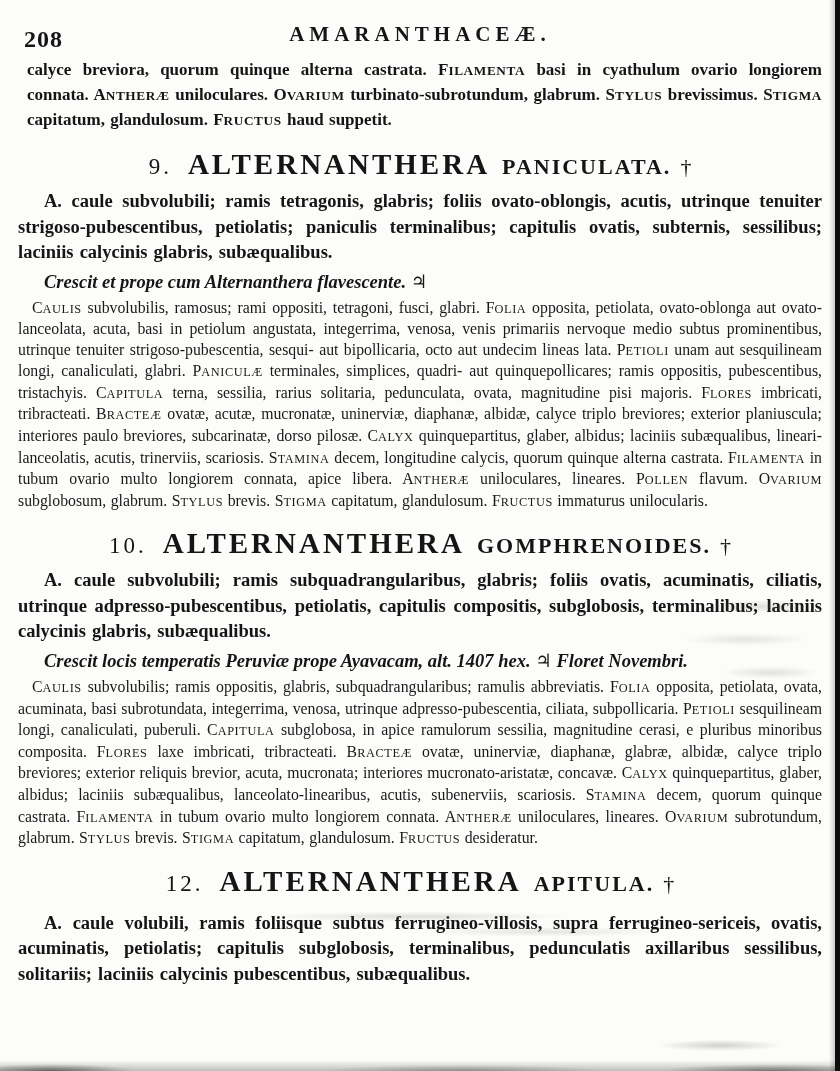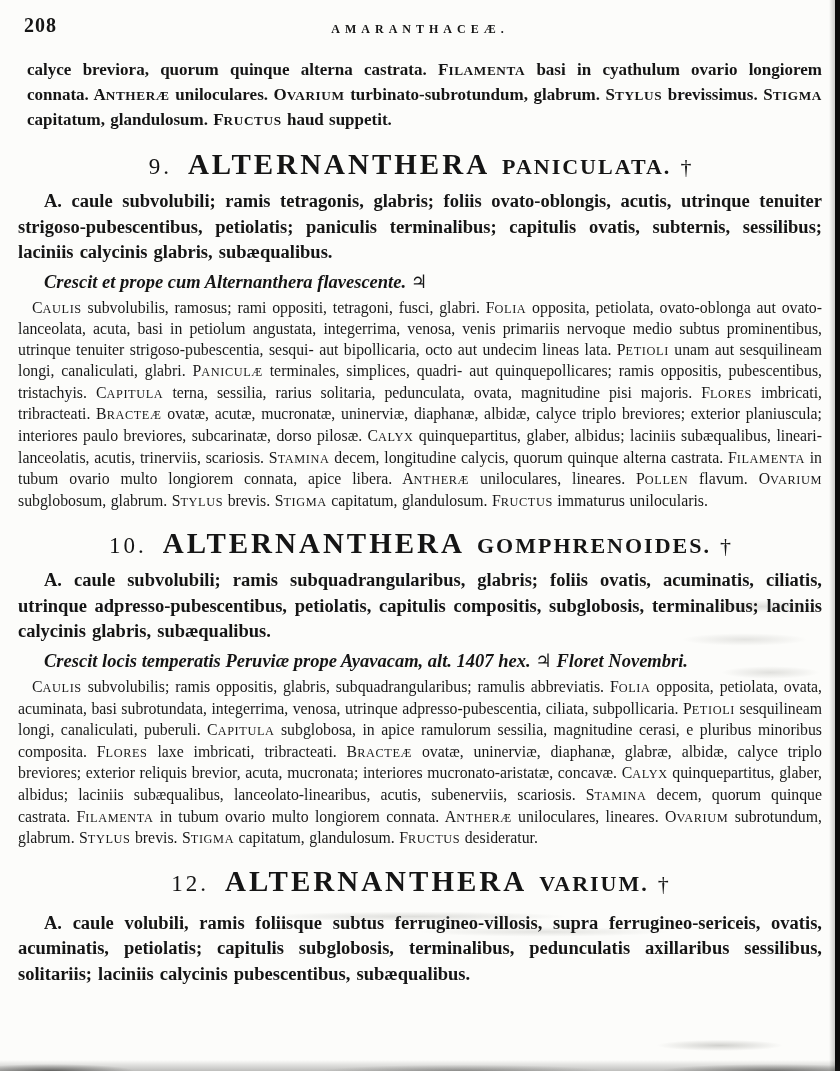--- a/index.html
+++ b/index.html
@@ -14,26 +14,26 @@
   }
   .page {
     position: relative;
     padding: 6px 18px 0 18px;
     box-sizing: border-box;
     width: 100%; height: 100%;
   }
   
   .header-row { position: relative; height: 44px; }
   .page-number {
-    position: absolute; left: 6px; top: 8px;
-    font-size: 20px; font-weight: bold; letter-spacing: 1px;
+    position: absolute; left: 6px; top: 20px;
+    font-size: 24px; font-weight: bold; letter-spacing: 1px;
   }
   .running-header {
     text-align: center; padding-top: 16px;
-    font-size: 12px; font-weight: bold; letter-spacing: 5px;
+    font-size: 21px; font-weight: bold; letter-spacing: 5px;
     word-spacing: 2px;
   }
   
   p { margin: 0; text-align: justify; }
   .intro-par {
     margin-top: 8px;
     font-size: 17px; line-height: 24px; font-weight: bold;
     word-spacing: 1px;
     margin-left: 9px;
   }
@@ -139,21 +139,21 @@
   <p class="description">C<span class="sc">AULIS</span> subvolubilis, ramosus; rami oppositi, tetragoni, fusci, glabri. F<span class="sc">OLIA</span> opposita, petiolata, ovato-oblonga aut ovato-lanceolata, acuta, basi in petiolum angustata, integerrima, venosa, venis primariis nervoque medio subtus prominentibus, utrinque tenuiter strigoso-pubescentia, sesqui- aut bipollicaria, octo aut undecim lineas lata. P<span class="sc">ETIOLI</span> unam aut sesquilineam longi, canaliculati, glabri. P<span class="sc">ANICULÆ</span> terminales, simplices, quadri- aut quinquepollicares; ramis oppositis, pubescentibus, tristachyis. C<span class="sc">APITULA</span> terna, sessilia, rarius solitaria, pedunculata, ovata, magnitudine pisi majoris. F<span class="sc">LORES</span> imbricati, tribracteati. B<span class="sc">RACTEÆ</span> ovatæ, acutæ, mucronatæ, uninerviæ, diaphanæ, albidæ, calyce triplo breviores; exterior planiuscula; interiores paulo breviores, subcarinatæ, dorso pilosæ. C<span class="sc">ALYX</span> quinquepartitus, glaber, albidus; laciniis subæqualibus, lineari-lanceolatis, acutis, trinerviis, scariosis. S<span class="sc">TAMINA</span> decem, longitudine calycis, quorum quinque alterna castrata. F<span class="sc">ILAMENTA</span> in tubum ovario multo longiorem connata, apice libera. A<span class="sc">NTHERÆ</span> uniloculares, lineares. P<span class="sc">OLLEN</span> flavum. O<span class="sc">VARIUM</span> subglobosum, glabrum. S<span class="sc">TYLUS</span> brevis. S<span class="sc">TIGMA</span> capitatum, glandulosum. F<span class="sc">RUCTUS</span> immaturus unilocularis.</p>
 
   <div class="species-heading mt-lg">
     <span class="num">10.</span><span class="genus">ALTERNANTHERA</span><span class="epithet">GOMPHRENOIDES.</span><span class="dagger">†</span>
   </div>
   <p class="diagnosis">A. caule subvolubili; ramis subquadrangularibus, glabris; foliis ovatis, acuminatis, ciliatis, utrinque adpresso-pubescentibus, petiolatis, capitulis compositis, subglobosis, terminalibus; laciniis calycinis glabris, subæqualibus.</p>
   <p class="habitat">Crescit locis temperatis Peruviæ prope Ayavacam, alt. 1407 hex. ♃ Floret Novembri.</p>
   <p class="description">C<span class="sc">AULIS</span> subvolubilis; ramis oppositis, glabris, subquadrangularibus; ramulis abbreviatis. F<span class="sc">OLIA</span> opposita, petiolata, ovata, acuminata, basi subrotundata, integerrima, venosa, utrinque adpresso-pubescentia, ciliata, subpollicaria. P<span class="sc">ETIOLI</span> sesquilineam longi, canaliculati, puberuli. C<span class="sc">APITULA</span> subglobosa, in apice ramulorum sessilia, magnitudine cerasi, e pluribus minoribus composita. F<span class="sc">LORES</span> laxe imbricati, tribracteati. B<span class="sc">RACTEÆ</span> ovatæ, uninerviæ, diaphanæ, glabræ, albidæ, calyce triplo breviores; exterior reliquis brevior, acuta, mucronata; interiores mucronato-aristatæ, concavæ. C<span class="sc">ALYX</span> quinquepartitus, glaber, albidus; laciniis subæqualibus, lanceolato-linearibus, acutis, subenerviis, scariosis. S<span class="sc">TAMINA</span> decem, quorum quinque castrata. F<span class="sc">ILAMENTA</span> in tubum ovario multo longiorem connata. A<span class="sc">NTHERÆ</span> uniloculares, lineares. O<span class="sc">VARIUM</span> subrotundum, glabrum. S<span class="sc">TYLUS</span> brevis. S<span class="sc">TIGMA</span> capitatum, glandulosum. F<span class="sc">RUCTUS</span> desideratur.</p>
 
   <div class="species-heading">
-    <span class="num">12.</span><span class="genus">ALTERNANTHERA</span><span class="epithet">VARIUM.</span><span class="dagger">†</span>
+    <span class="num">12.</span><span class="genus">ALTERNANTHERA</span><span class="epithet">APITULA.</span><span class="dagger">†</span>
   </div>
   <p class="diagnosis diag-last">A. caule volubili, ramis foliisque subtus ferrugineo-villosis, supra ferrugineo-sericeis, ovatis, acuminatis, petiolatis; capitulis subglobosis, terminalibus, pedunculatis axillaribus sessilibus, solitariis; laciniis calycinis pubescentibus, subæqualibus.</p>
 
   <div class="ghost-smudge-1"></div>
   <div class="ghost-smudge-2"></div>
   <div class="ghost-smudge-3"></div>
   <div class="edge-right-soft"></div>
   <div class="edge-right"></div>
   <div class="edge-bottom"></div>
 </div>

